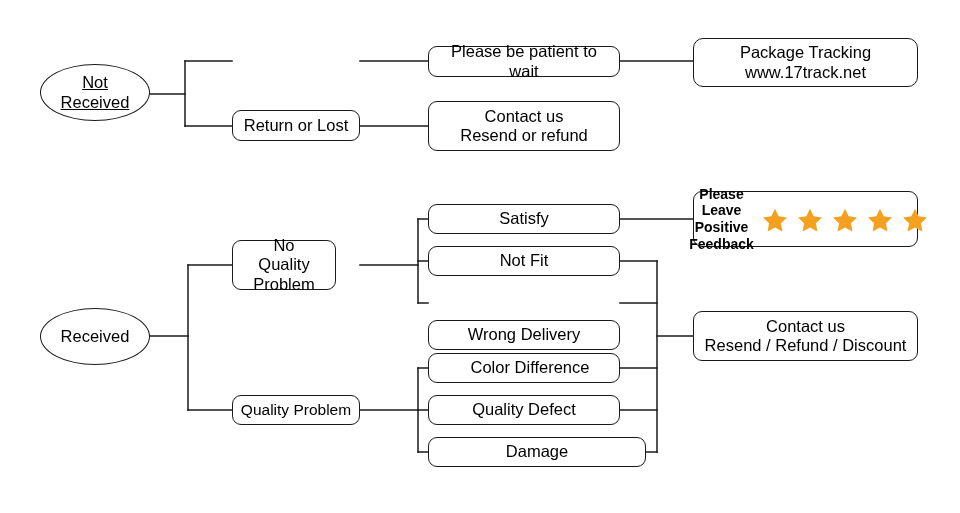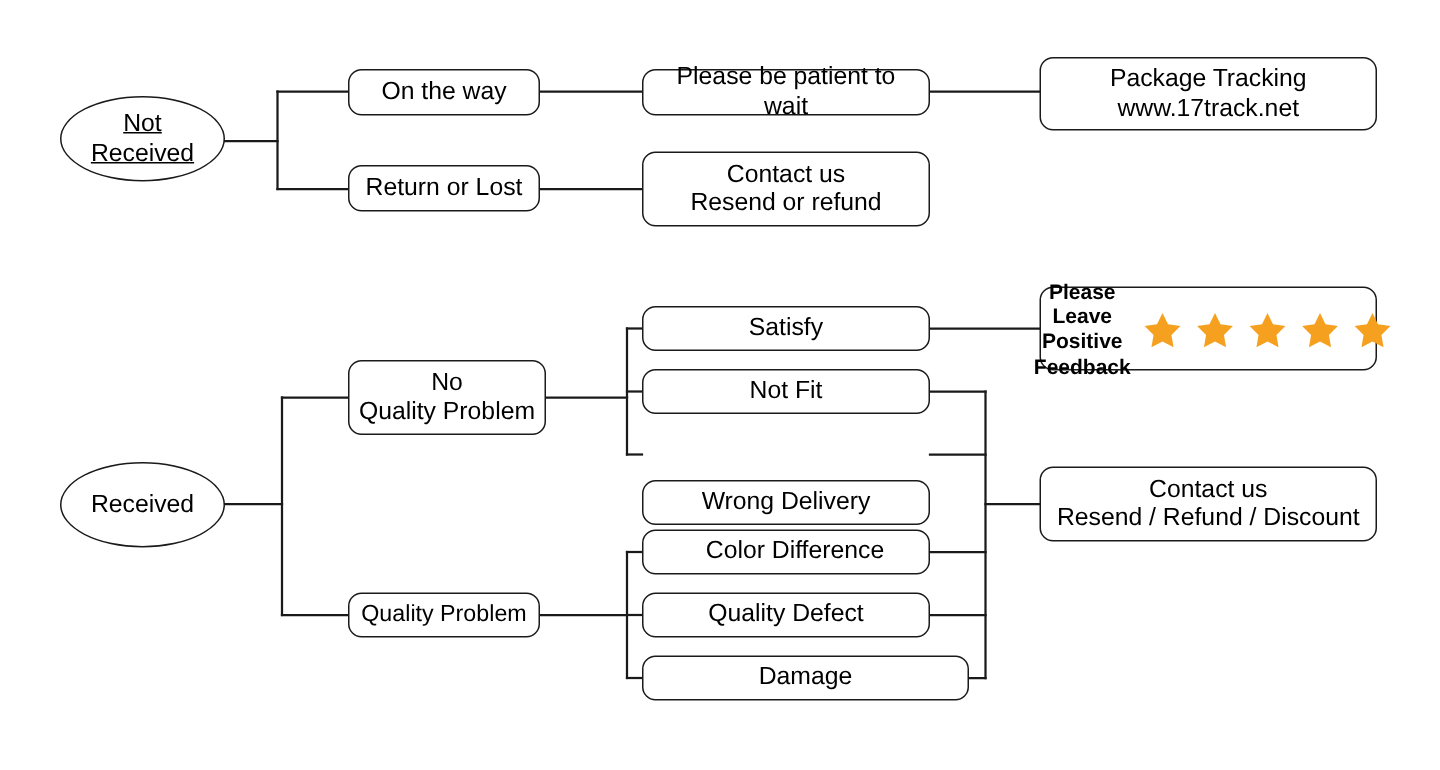--- a/index.html
+++ b/index.html
@@ -121,47 +121,44 @@
       <path d="M657,261 L657,452"></path>
       <path d="M657,336 L693,336"></path>
     </g>
   </svg>
 
   <div class="node ellipse fs16" style="left:40px; top:64px; width:110px; height:57px;text-decoration:underline;">
     <span class="lines">Not
 Received</span>
   </div>
 
-  <div class="node rbox fs16" style="left:232px; top:46px; width:128px; height:31px;">
-    <span class="lines">On the way</span>
-  </div>
 
   <div class="node rbox fs16" style="left:232px; top:110px; width:128px; height:31px;">
     <span class="lines">Return or Lost</span>
   </div>
 
   <div class="node rbox fs16" style="left:428px; top:46px; width:192px; height:31px;">
     <span class="lines">Please be patient to wait</span>
   </div>
 
   <div class="node rbox fs16" style="left:428px; top:101px; width:192px; height:50px;">
     <span class="lines">Contact us
 Resend or refund</span>
   </div>
 
-  <div class="node rbox fs16" style="left:693px; top:38px; width:225px; height:49px;">
+  <div class="node rbox fs16" style="left:693px; top:38px; width:225px; height:49px;border-radius:10px;">
     <span class="lines">Package Tracking
 www.17track.net</span>
   </div>
 
   <div class="node ellipse fs16" style="left:40px; top:308px; width:110px; height:57px;">
     <span class="lines">Received</span>
   </div>
 
-  <div class="node rbox fs16" style="left:232px; top:240px; width:132px; height:50px;">
+  <div class="node rbox fs16" style="left:232px; top:240px; width:104px; height:50px;">
     <span class="lines">No
 Quality Problem</span>
   </div>
 
   <div class="node rbox fs15" style="left:232px; top:395px; width:128px; height:30px;">
     <span class="lines">Quality Problem</span>
   </div>
 
   <div class="node rbox fs16" style="left:428px; top:204px; width:192px; height:30px;">
     <span class="lines">Satisfy</span>

